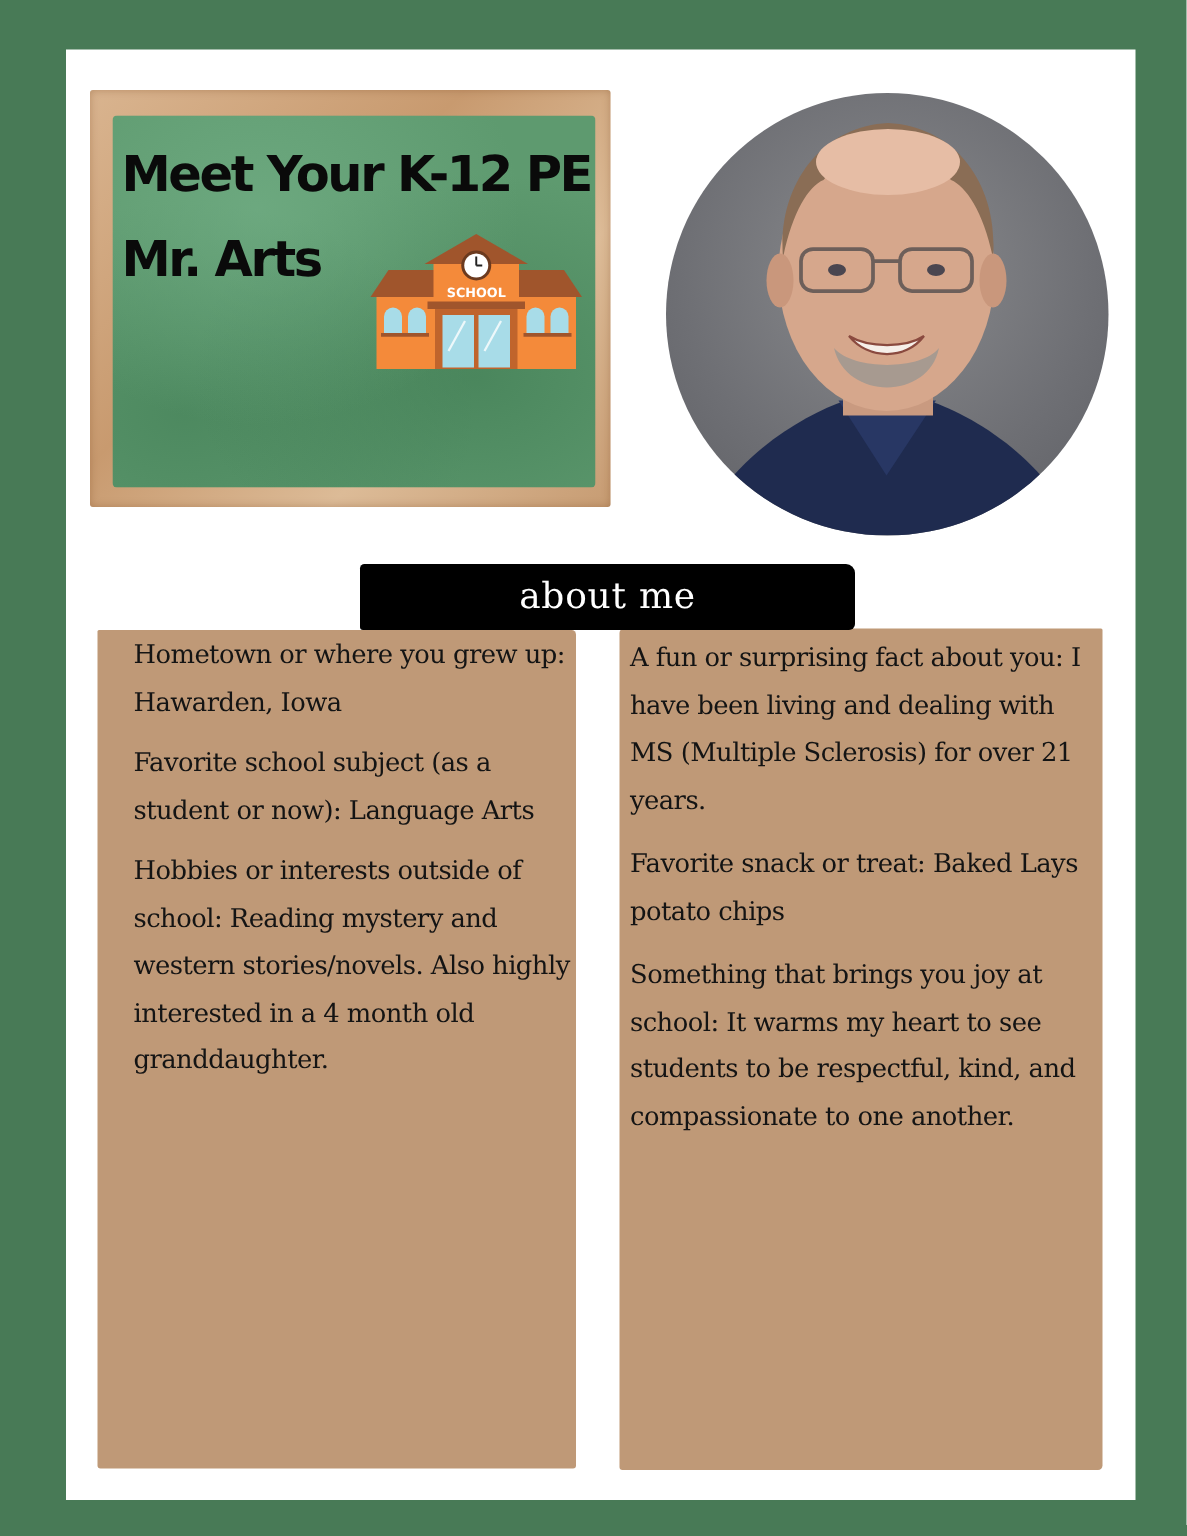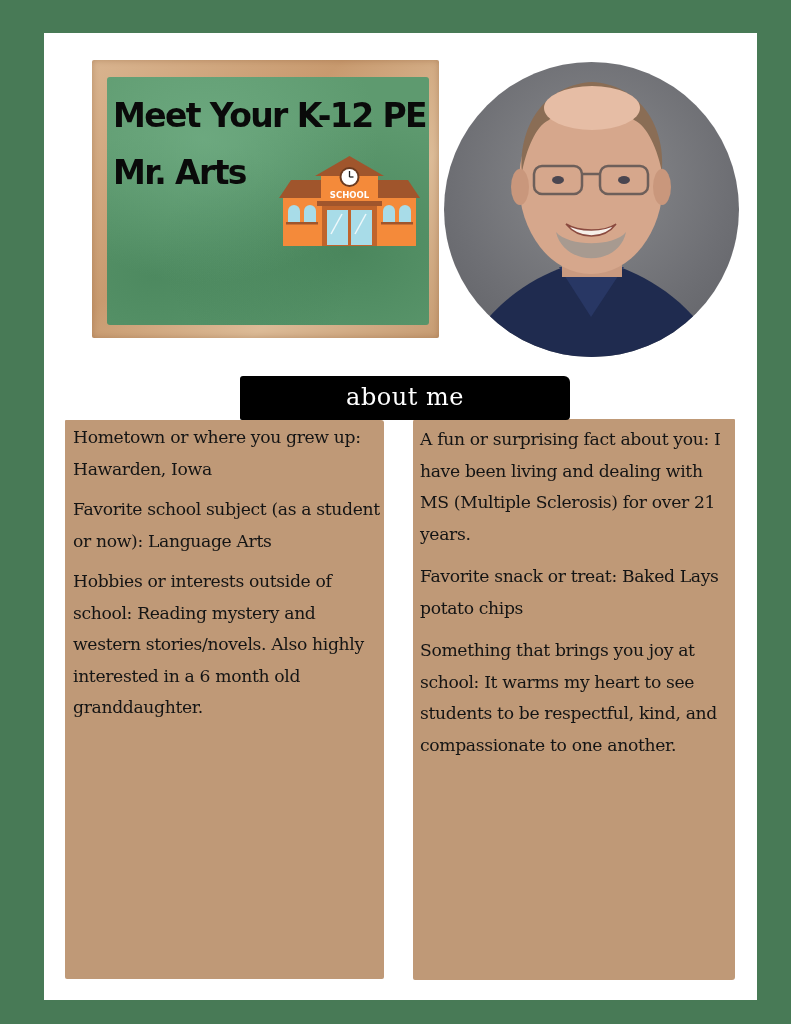--- a/index.html
+++ b/index.html
@@ -15,21 +15,20 @@
     width: 713px; height: 967px;
     background: #ffffff;
   }
   
   .board-frame {
     position: absolute; left: 60px; top: 60px;
     width: 347px; height: 278px;
     background: linear-gradient(135deg, #d9b48f 0%, #c89a6f 40%, #dcbb97 70%, #c79c73 100%);
     border-radius: 2px;
     box-shadow: inset 0 0 6px rgba(120,70,30,0.35);
-    margin-left: 32px;
   }
   .board {
     position: absolute; left: 15px; top: 17px;
     width: 322px; height: 248px;
     background:
       radial-gradient(ellipse at 30% 25%, rgba(120,180,140,0.55) 0%, rgba(120,180,140,0) 55%),
       radial-gradient(ellipse at 75% 70%, rgba(50,110,70,0.45) 0%, rgba(50,110,70,0) 55%),
       radial-gradient(ellipse at 15% 80%, rgba(60,120,80,0.5) 0%, rgba(60,120,80,0) 50%),
       #5e9a6f;
     border-radius: 3px;
@@ -79,21 +78,21 @@
     position: absolute;
     background: #bf9977;
     color: #141414;
     font-family: "DejaVu Serif", serif;
     font-size: 17.2px;
     line-height: 31.5px;
     box-sizing: border-box;
   }
   .box-left {
     left: 65px; top: 420px; width: 319px; height: 559px;
-    padding: 2px 4px 0 8px;
+    padding: 2px 4px 0 24px;
     border-radius: 1px 3px 2px 2px;
   }
   .box-right {
     left: 413px; top: 419px; width: 322px; height: 561px;
     padding: 5px 4px 0 7px;
     border-radius: 3px 1px 3px 2px;
   }
   .box p { margin: 0 0 9px 0; letter-spacing: -0.35px; }
   .box-right p { margin-bottom: 11px; }
 </style>
@@ -171,20 +170,20 @@
   </svg>
 </div>
 
 <div class="banner">
   <span class="banner-text">about me</span>
 </div>
 
 <div class="box box-left">
   <p>Hometown or where you grew up:  Hawarden, Iowa</p>
   <p>Favorite school subject (as a student or now):  Language Arts</p>
-  <p>Hobbies or interests outside of school:  Reading mystery and western stories/novels.  Also highly interested in a 6 month old granddaughter.</p>
+  <p>Hobbies or interests outside of school:  Reading mystery and western stories/novels.  Also highly interested in a 4 month old granddaughter.</p>
 </div>
 
 <div class="box box-right">
   <p>A fun or surprising fact about you:  I have been living and dealing with MS (Multiple Sclerosis) for over 21 years.</p>
   <p>Favorite snack or treat:  Baked Lays potato chips</p>
   <p>Something that brings you joy at school:  It warms my heart to see students to be respectful, kind, and compassionate to one another.</p>
 </div>
 
 </body></html>

